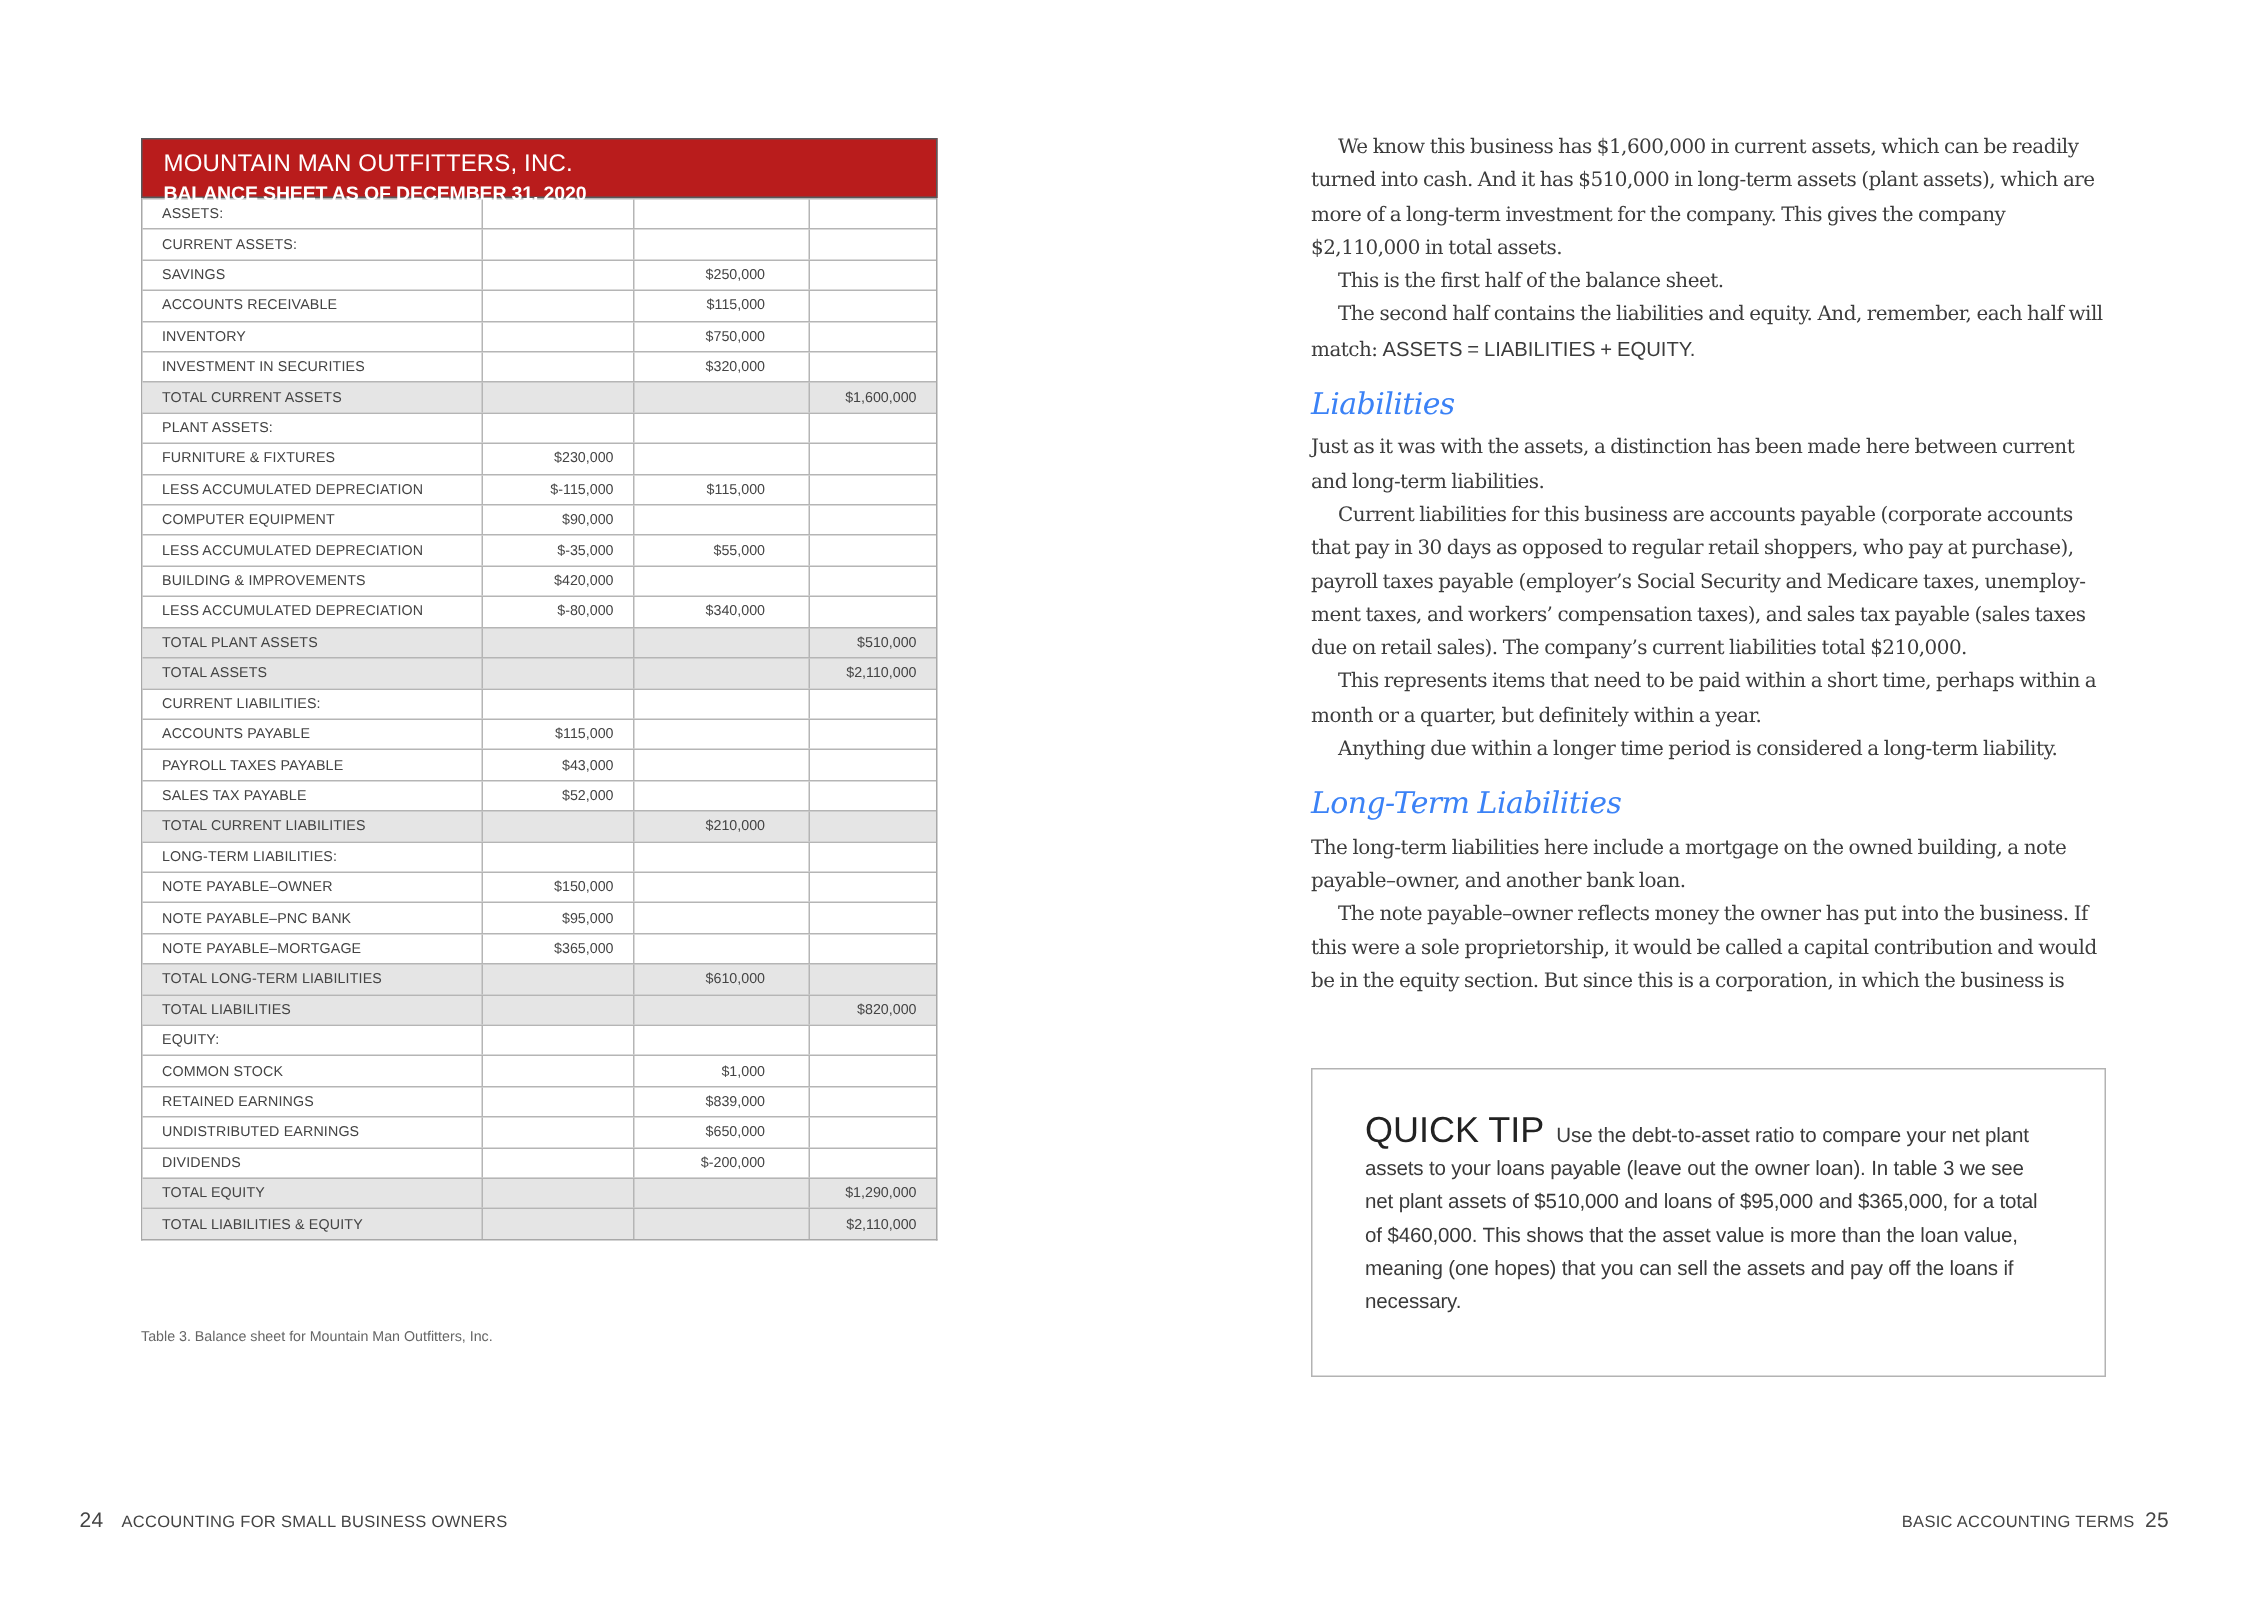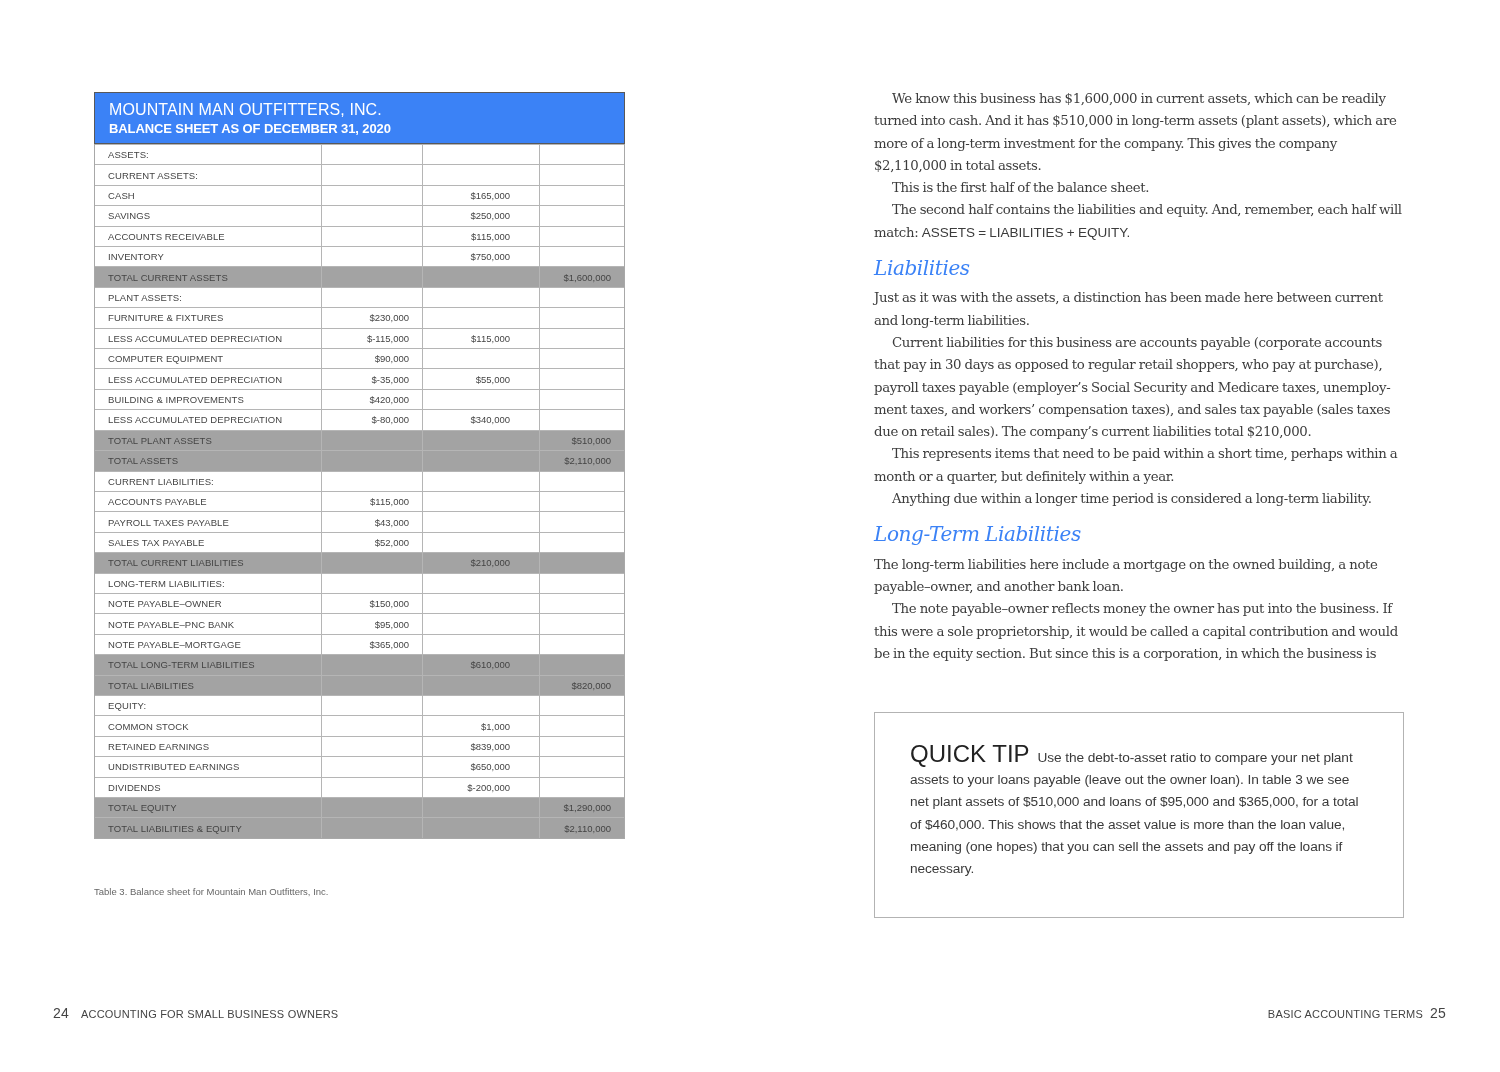--- a/index.html
+++ b/index.html
@@ -5,26 +5,26 @@
   * { box-sizing: border-box; margin: 0; padding: 0; }
   html, body { width: 1500px; height: 1072px; background: #ffffff; overflow: hidden; }
   body { position: relative; font-family: "Liberation Sans", sans-serif; color: #333; }
 
   .page { position: absolute; top: 0; height: 1072px; }
   .page-left { left: 0; width: 750px; }
   .page-right { left: 750px; width: 750px; }
 
   
   .bs-table { position: absolute; left: 94px; top: 92px; width: 531px; }
-  .bs-header { background: #3b82f6; color: #ffffff; height: 52px; padding: 7px 0 0 14px; border: 1px solid #58585a; }
+  .bs-header { background: #b91c1c; color: #ffffff; height: 40px; padding: 7px 0 0 14px; border: 1px solid #58585a; }
   .bs-title { font-size: 16px; line-height: 20px; letter-spacing: 0.1px; }
   .bs-subtitle { font-size: 13px; font-weight: bold; line-height: 18px; letter-spacing: -0.1px; }
   .bs-rows { border-left: 1px solid #a8a8a8; border-right: 1px solid #a8a8a8; border-bottom: 1px solid #a8a8a8; }
   .bs-row { display: flex; height: 20.42px; border-top: 1px solid #b5b5b5; font-size: 9.5px; color: #444; }
-  .bs-row.total { background: #a3a3a3; }
+  .bs-row.total { background: #e5e5e5; }
   .bs-row .c { border-left: 1px solid #b5b5b5; display: flex; align-items: center; }
   .bs-row .c0 { width: 226px; border-left: none; padding-left: 13px; letter-spacing: 0.1px; }
   .bs-row .c1 { width: 101px; justify-content: flex-end; padding-right: 13px; }
   .bs-row .c2 { width: 101px; justify-content: flex-end; padding-right: 13px; }
   .bs-row .c3 { flex: 1; justify-content: flex-end; padding-right: 13px; margin-left: 16px; }
 
   .caption { position: absolute; left: 94px; top: 886px; font-size: 9.5px; color: #666; }
 
   .folio { position: absolute; top: 1005px; font-size: 11px; color: #444; letter-spacing: 0.2px; }
   .folio .num { font-size: 14px; color: #444; }
@@ -60,41 +60,41 @@
           <div class="c c2"></div>
           <div class="c c3"></div>
         </div>
         <div class="bs-row">
           <div class="c c0">CURRENT ASSETS:</div>
           <div class="c c1"></div>
           <div class="c c2"></div>
           <div class="c c3"></div>
         </div>
         <div class="bs-row">
-          <div class="c c0">CASH</div>
-          <div class="c c1"></div>
-          <div class="c c2">$165,000</div>
-          <div class="c c3"></div>
-        </div>
-        <div class="bs-row">
           <div class="c c0">SAVINGS</div>
           <div class="c c1"></div>
           <div class="c c2">$250,000</div>
           <div class="c c3"></div>
         </div>
         <div class="bs-row">
           <div class="c c0">ACCOUNTS RECEIVABLE</div>
           <div class="c c1"></div>
           <div class="c c2">$115,000</div>
           <div class="c c3"></div>
         </div>
         <div class="bs-row">
           <div class="c c0">INVENTORY</div>
           <div class="c c1"></div>
           <div class="c c2">$750,000</div>
+          <div class="c c3"></div>
+        </div>
+        <div class="bs-row">
+          <div class="c c0">INVESTMENT IN SECURITIES</div>
+          <div class="c c1"></div>
+          <div class="c c2">$320,000</div>
           <div class="c c3"></div>
         </div>
         <div class="bs-row total">
           <div class="c c0">TOTAL CURRENT ASSETS</div>
           <div class="c c1"></div>
           <div class="c c2"></div>
           <div class="c c3">$1,600,000</div>
         </div>
         <div class="bs-row">
           <div class="c c0">PLANT ASSETS:</div>

